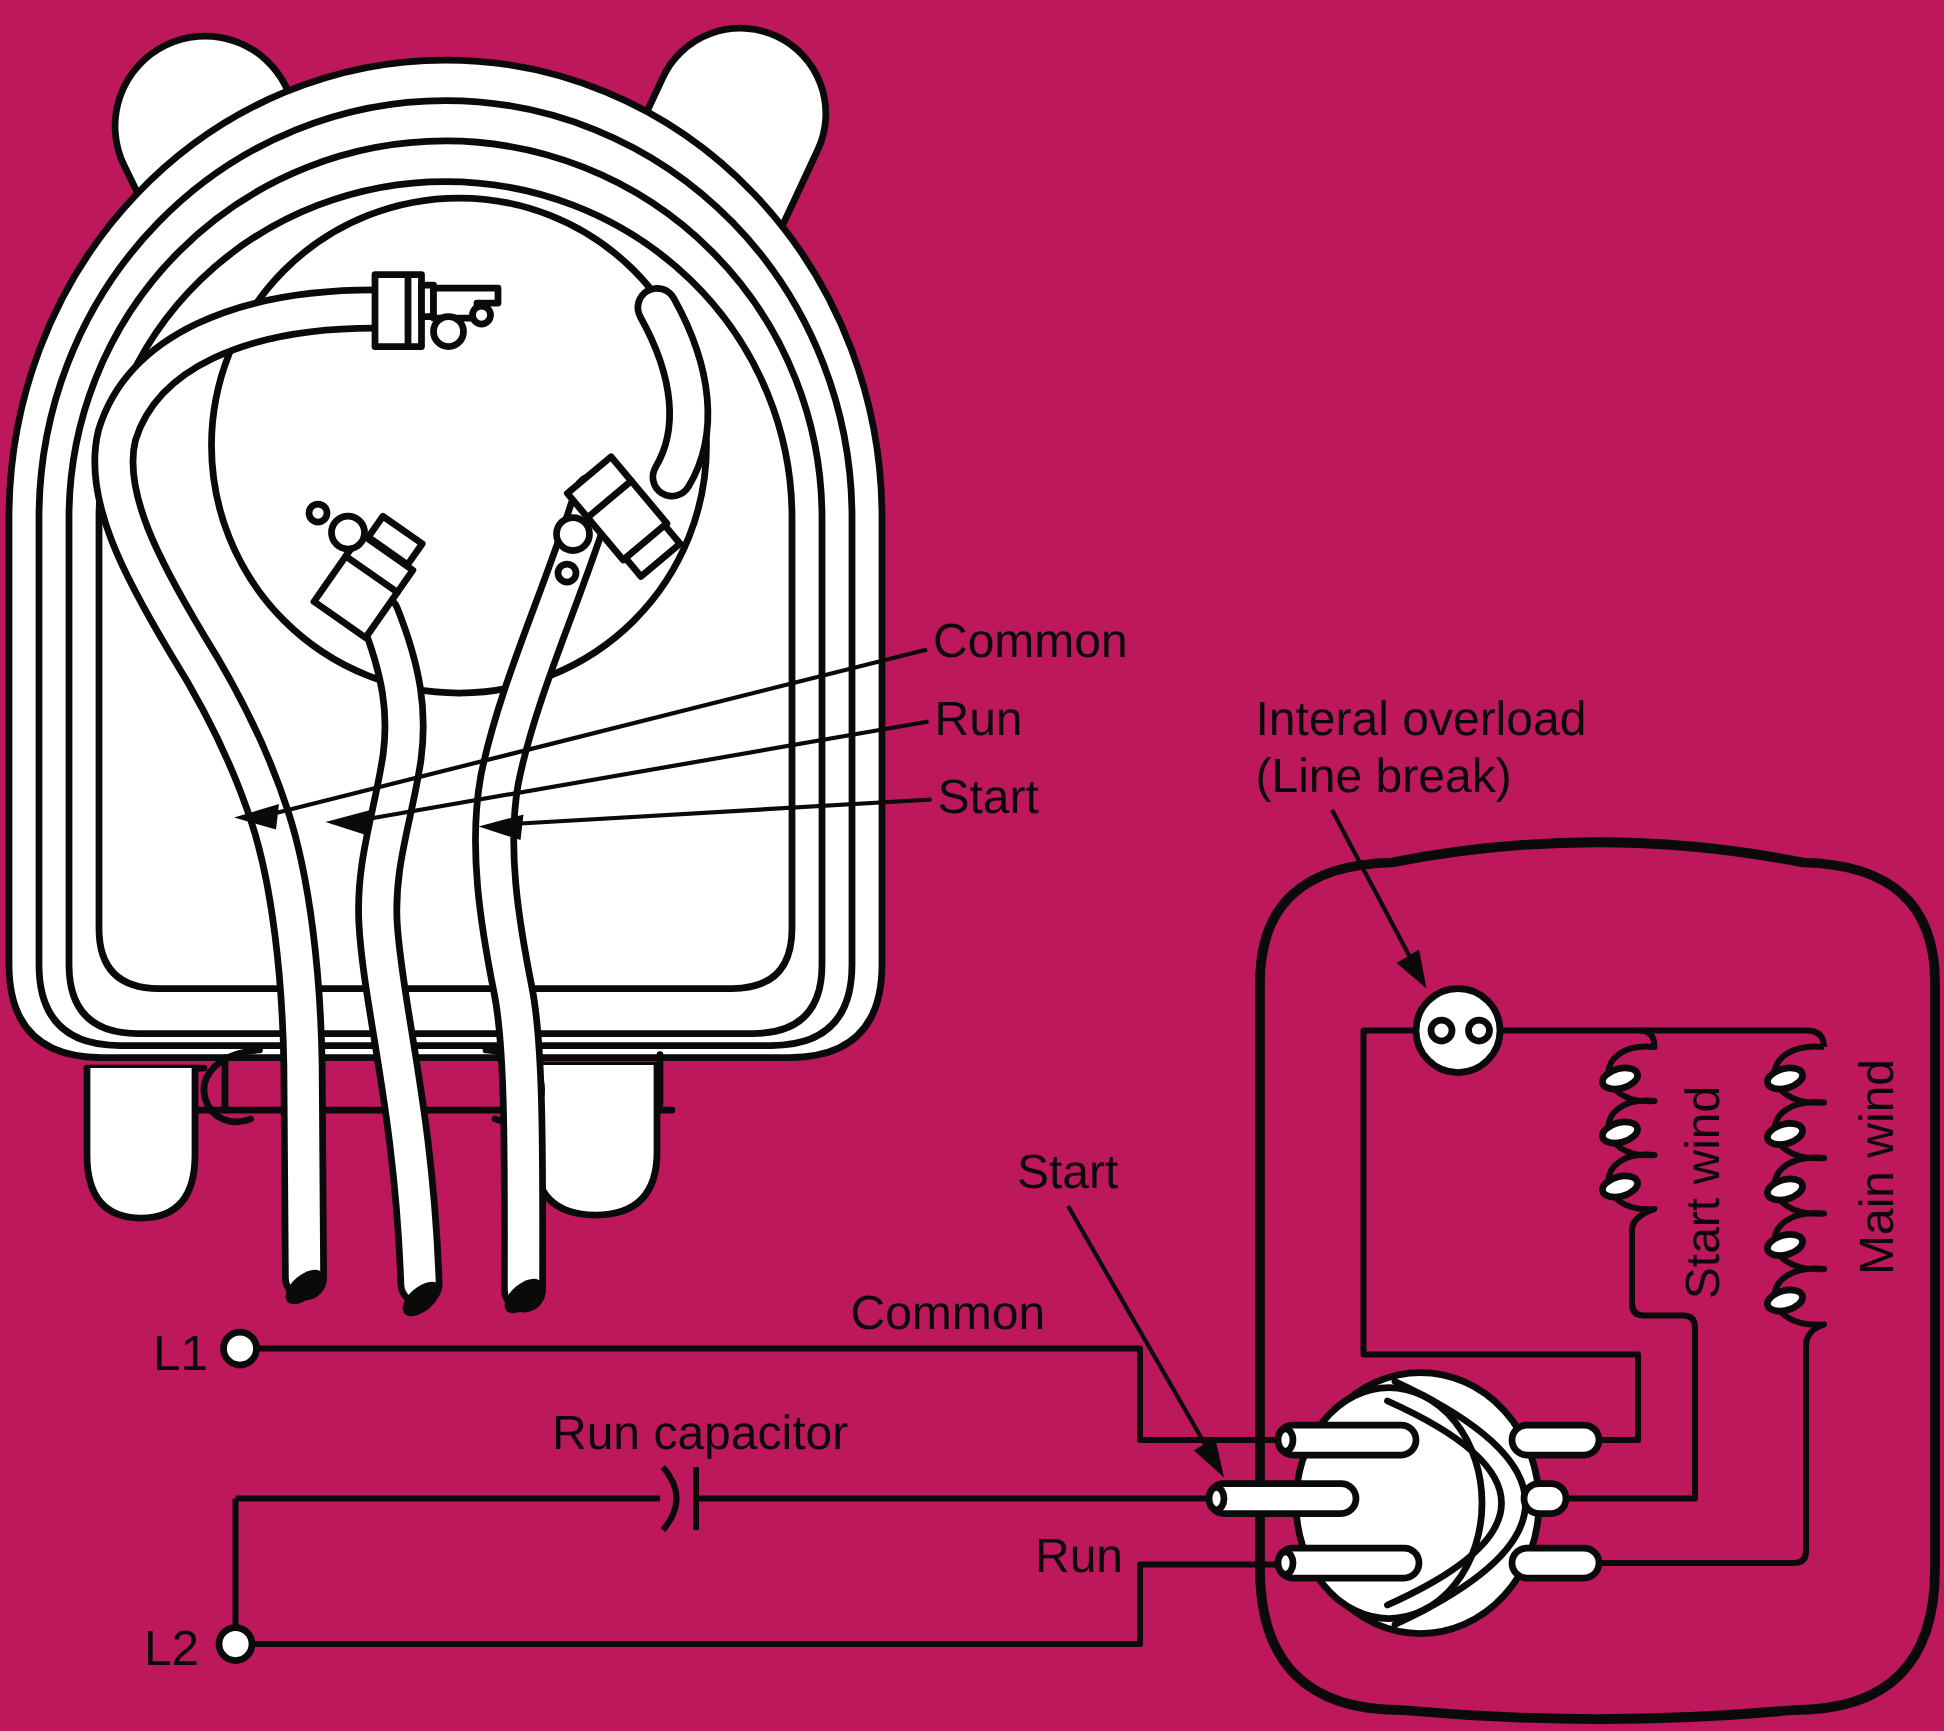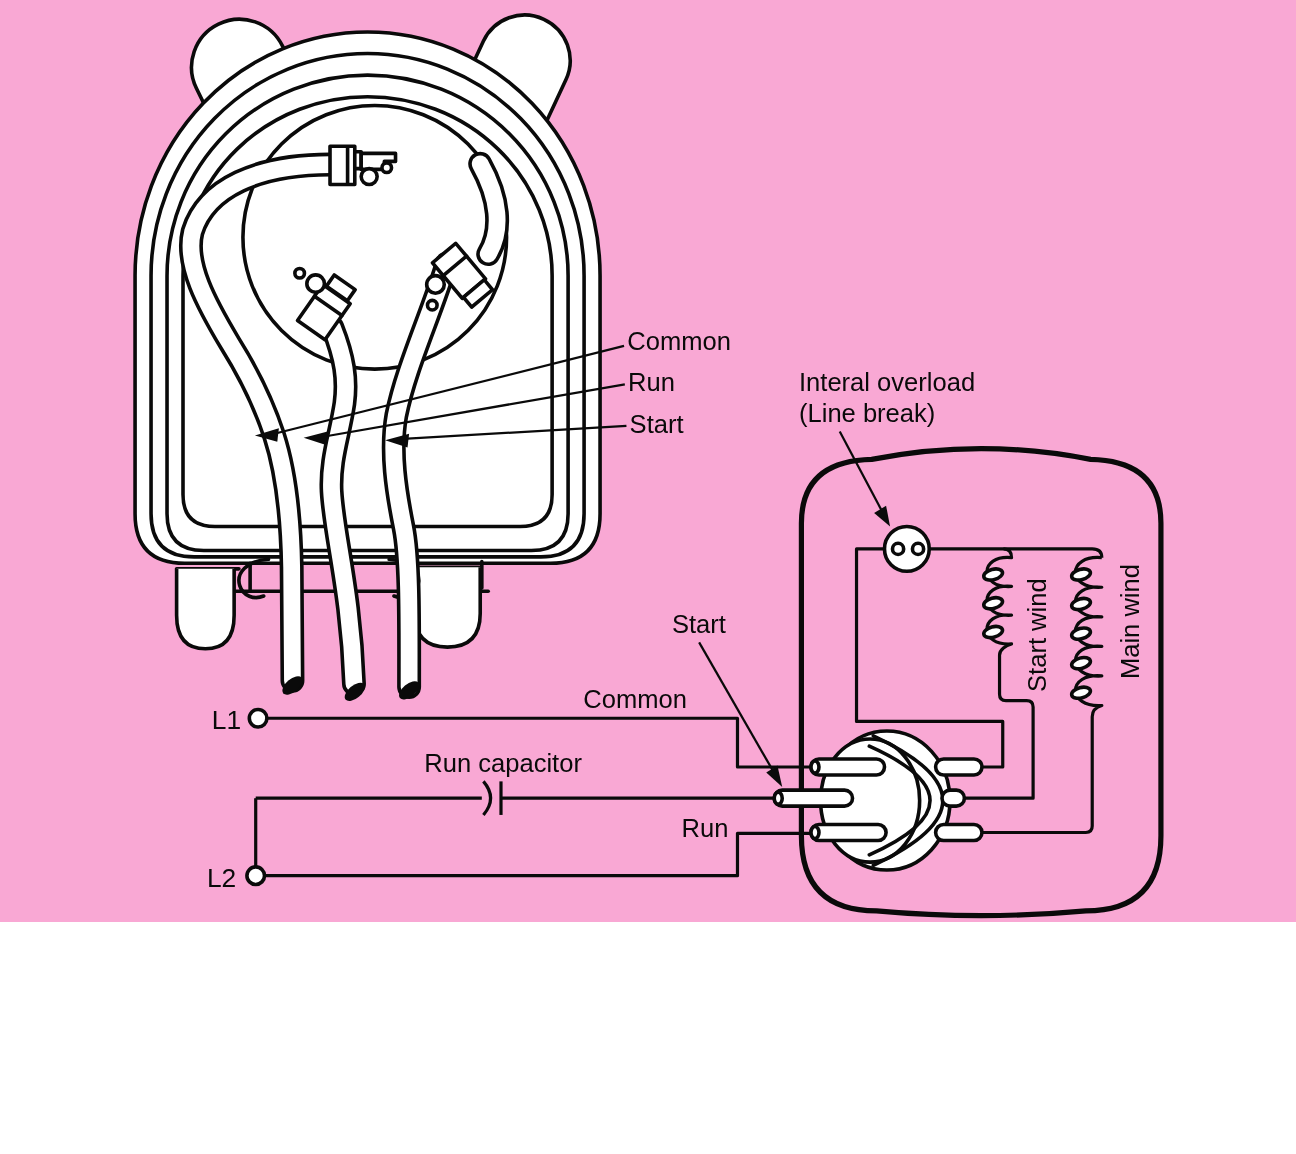--- a/index.html
+++ b/index.html
@@ -1,16 +1,16 @@
 <!DOCTYPE html>
 <html><head>
 <meta charset="utf-8">
 <style>
   html,body{margin:0;padding:0;background:#ffffff;}
-  .canvas{position:relative;width:1296px;height:922px;background:#f9a8d4;overflow:hidden;}
+  .canvas{position:relative;width:1296px;height:1154px;background:#be185d;overflow:hidden;}
   svg{display:block;width:100%;height:100%;}
   .ln{fill:none;stroke:#0a0a0a;stroke-width:4.5;stroke-linecap:round;stroke-linejoin:round;}
   .lnf{fill:#ffffff;stroke:#0a0a0a;stroke-width:4.5;stroke-linejoin:round;}
   .wire{fill:none;stroke:#0a0a0a;stroke-width:4;stroke-linecap:butt;stroke-linejoin:round;}
   .thick{fill:none;stroke:#0a0a0a;stroke-width:6.5;stroke-linejoin:round;}
   .cableOuter{fill:none;stroke:#0a0a0a;stroke-width:30;stroke-linecap:round;}
   .cableInner{fill:none;stroke:#ffffff;stroke-width:21;stroke-linecap:round;}
   .leader{fill:none;stroke:#0a0a0a;stroke-width:2.8;}
   .head{fill:#0a0a0a;stroke:none;}
   text{font-family:"Liberation Sans","DejaVu Sans",sans-serif;fill:#0a0a0a;font-size:32px;}

